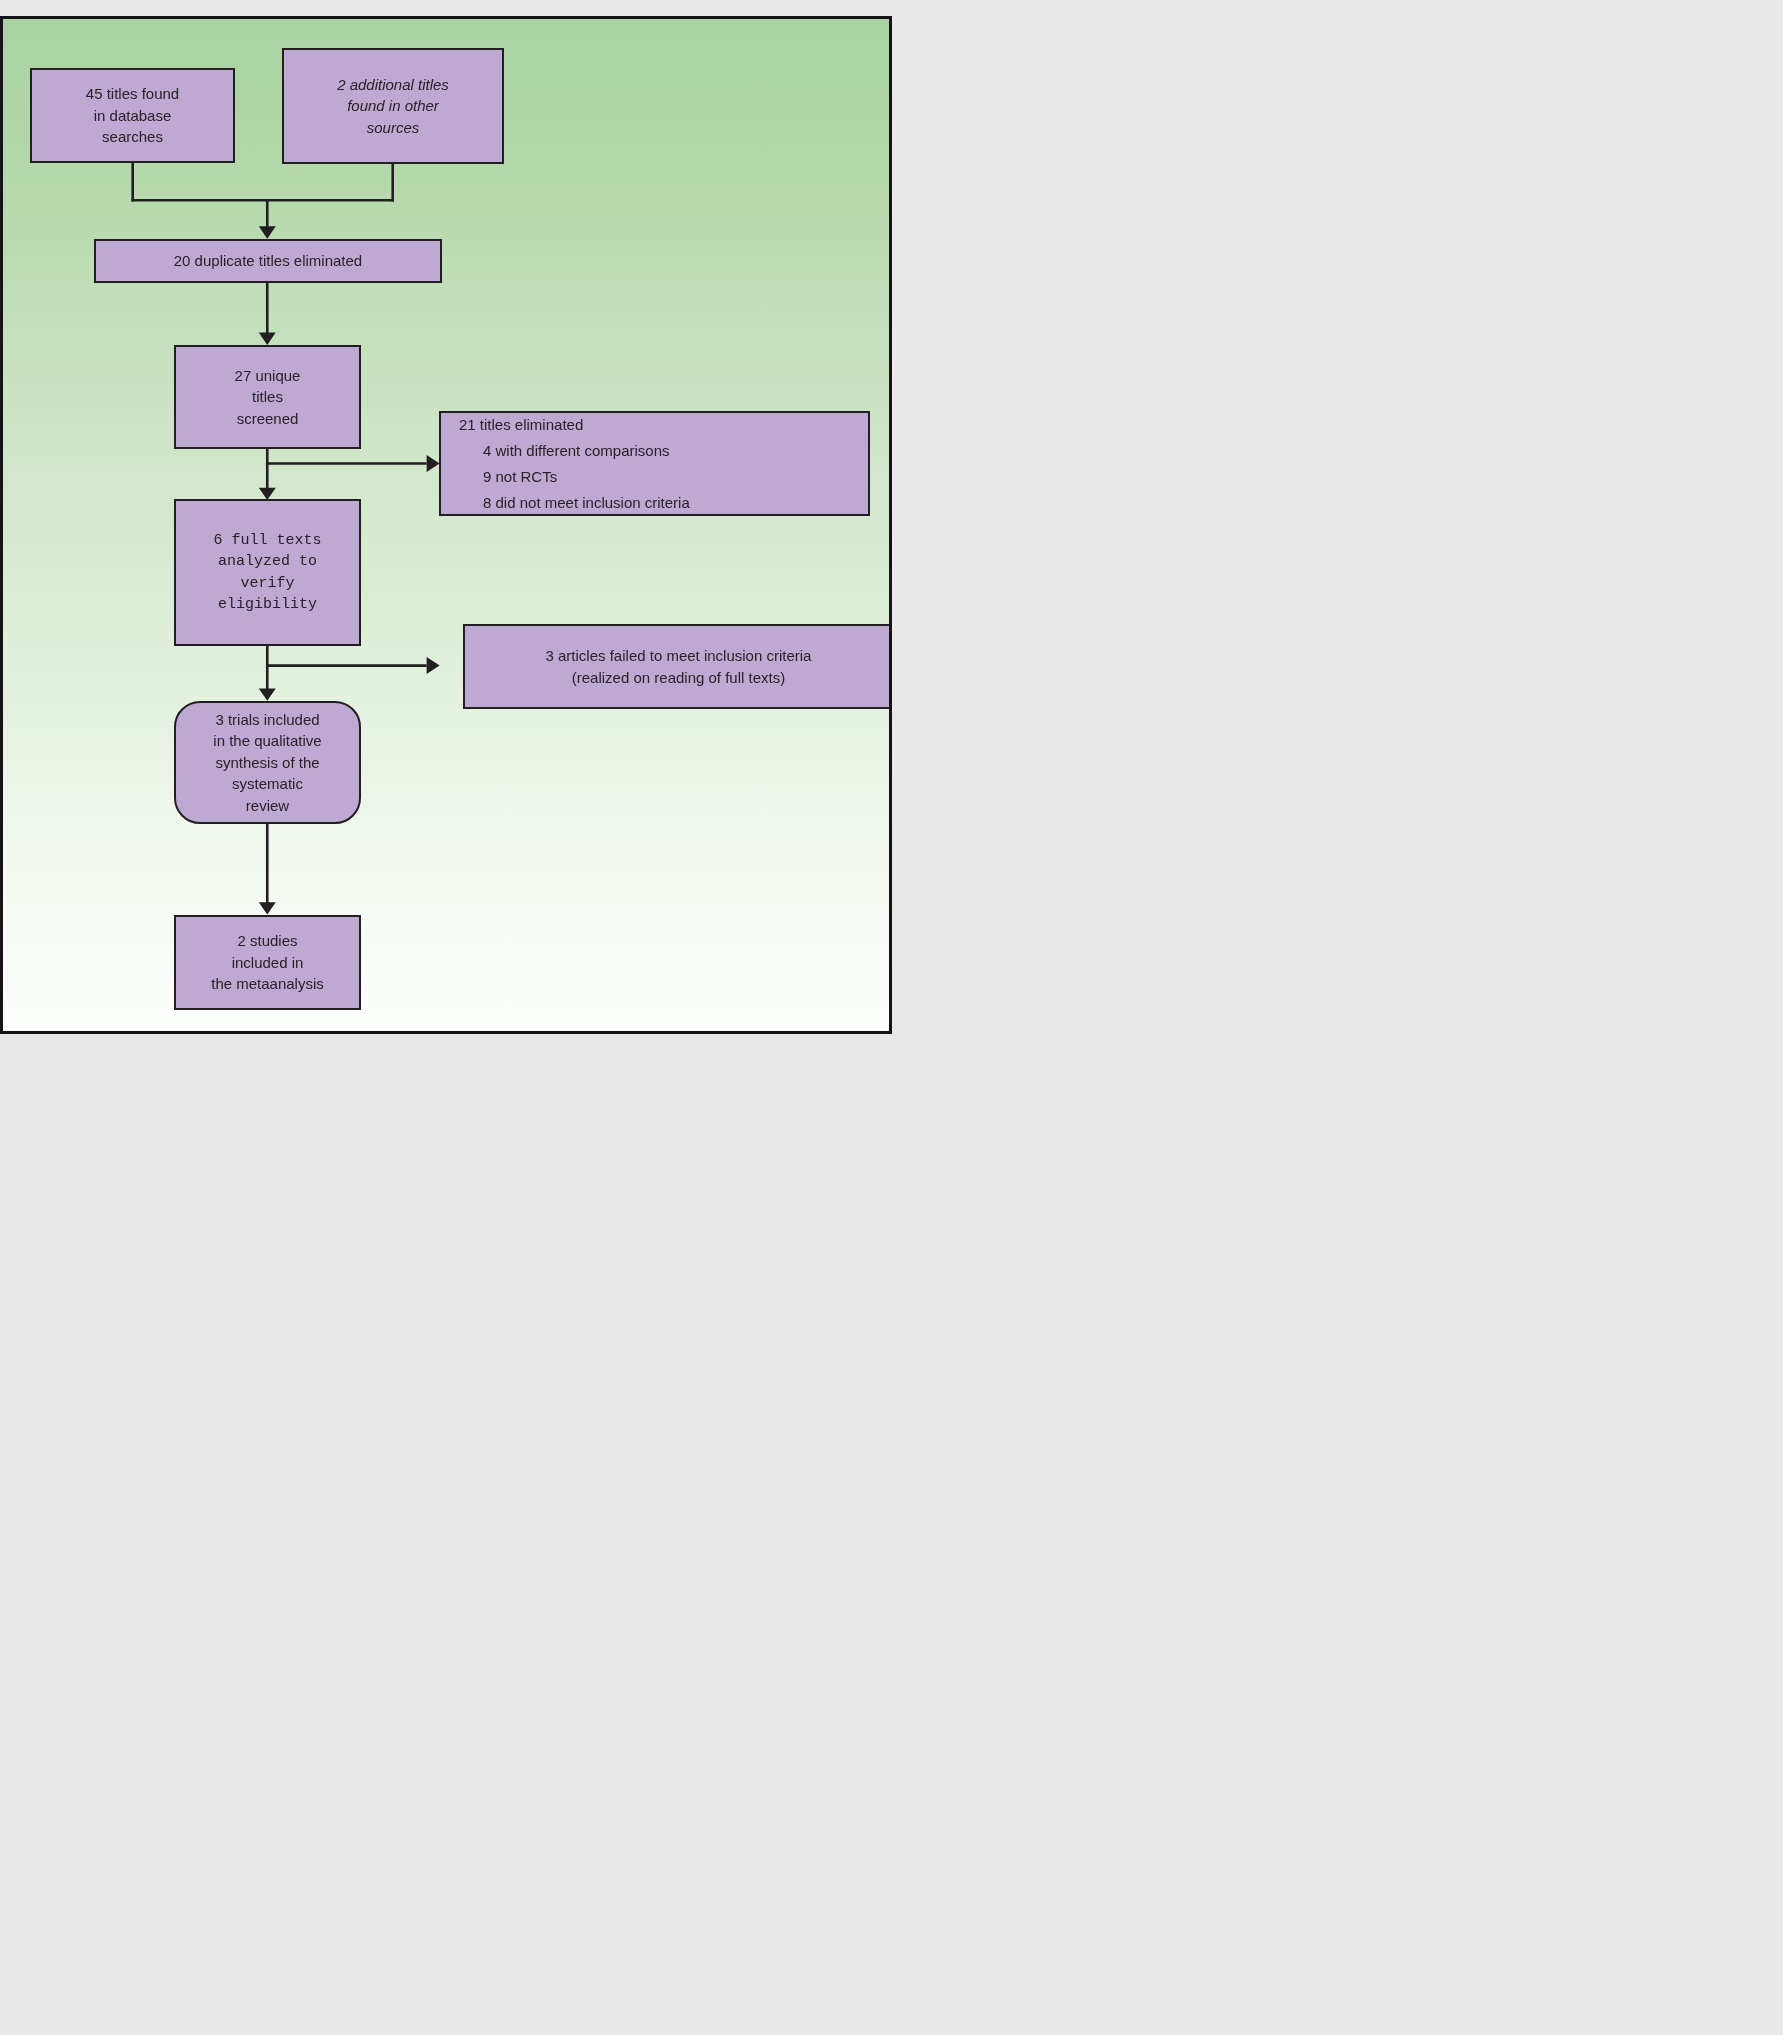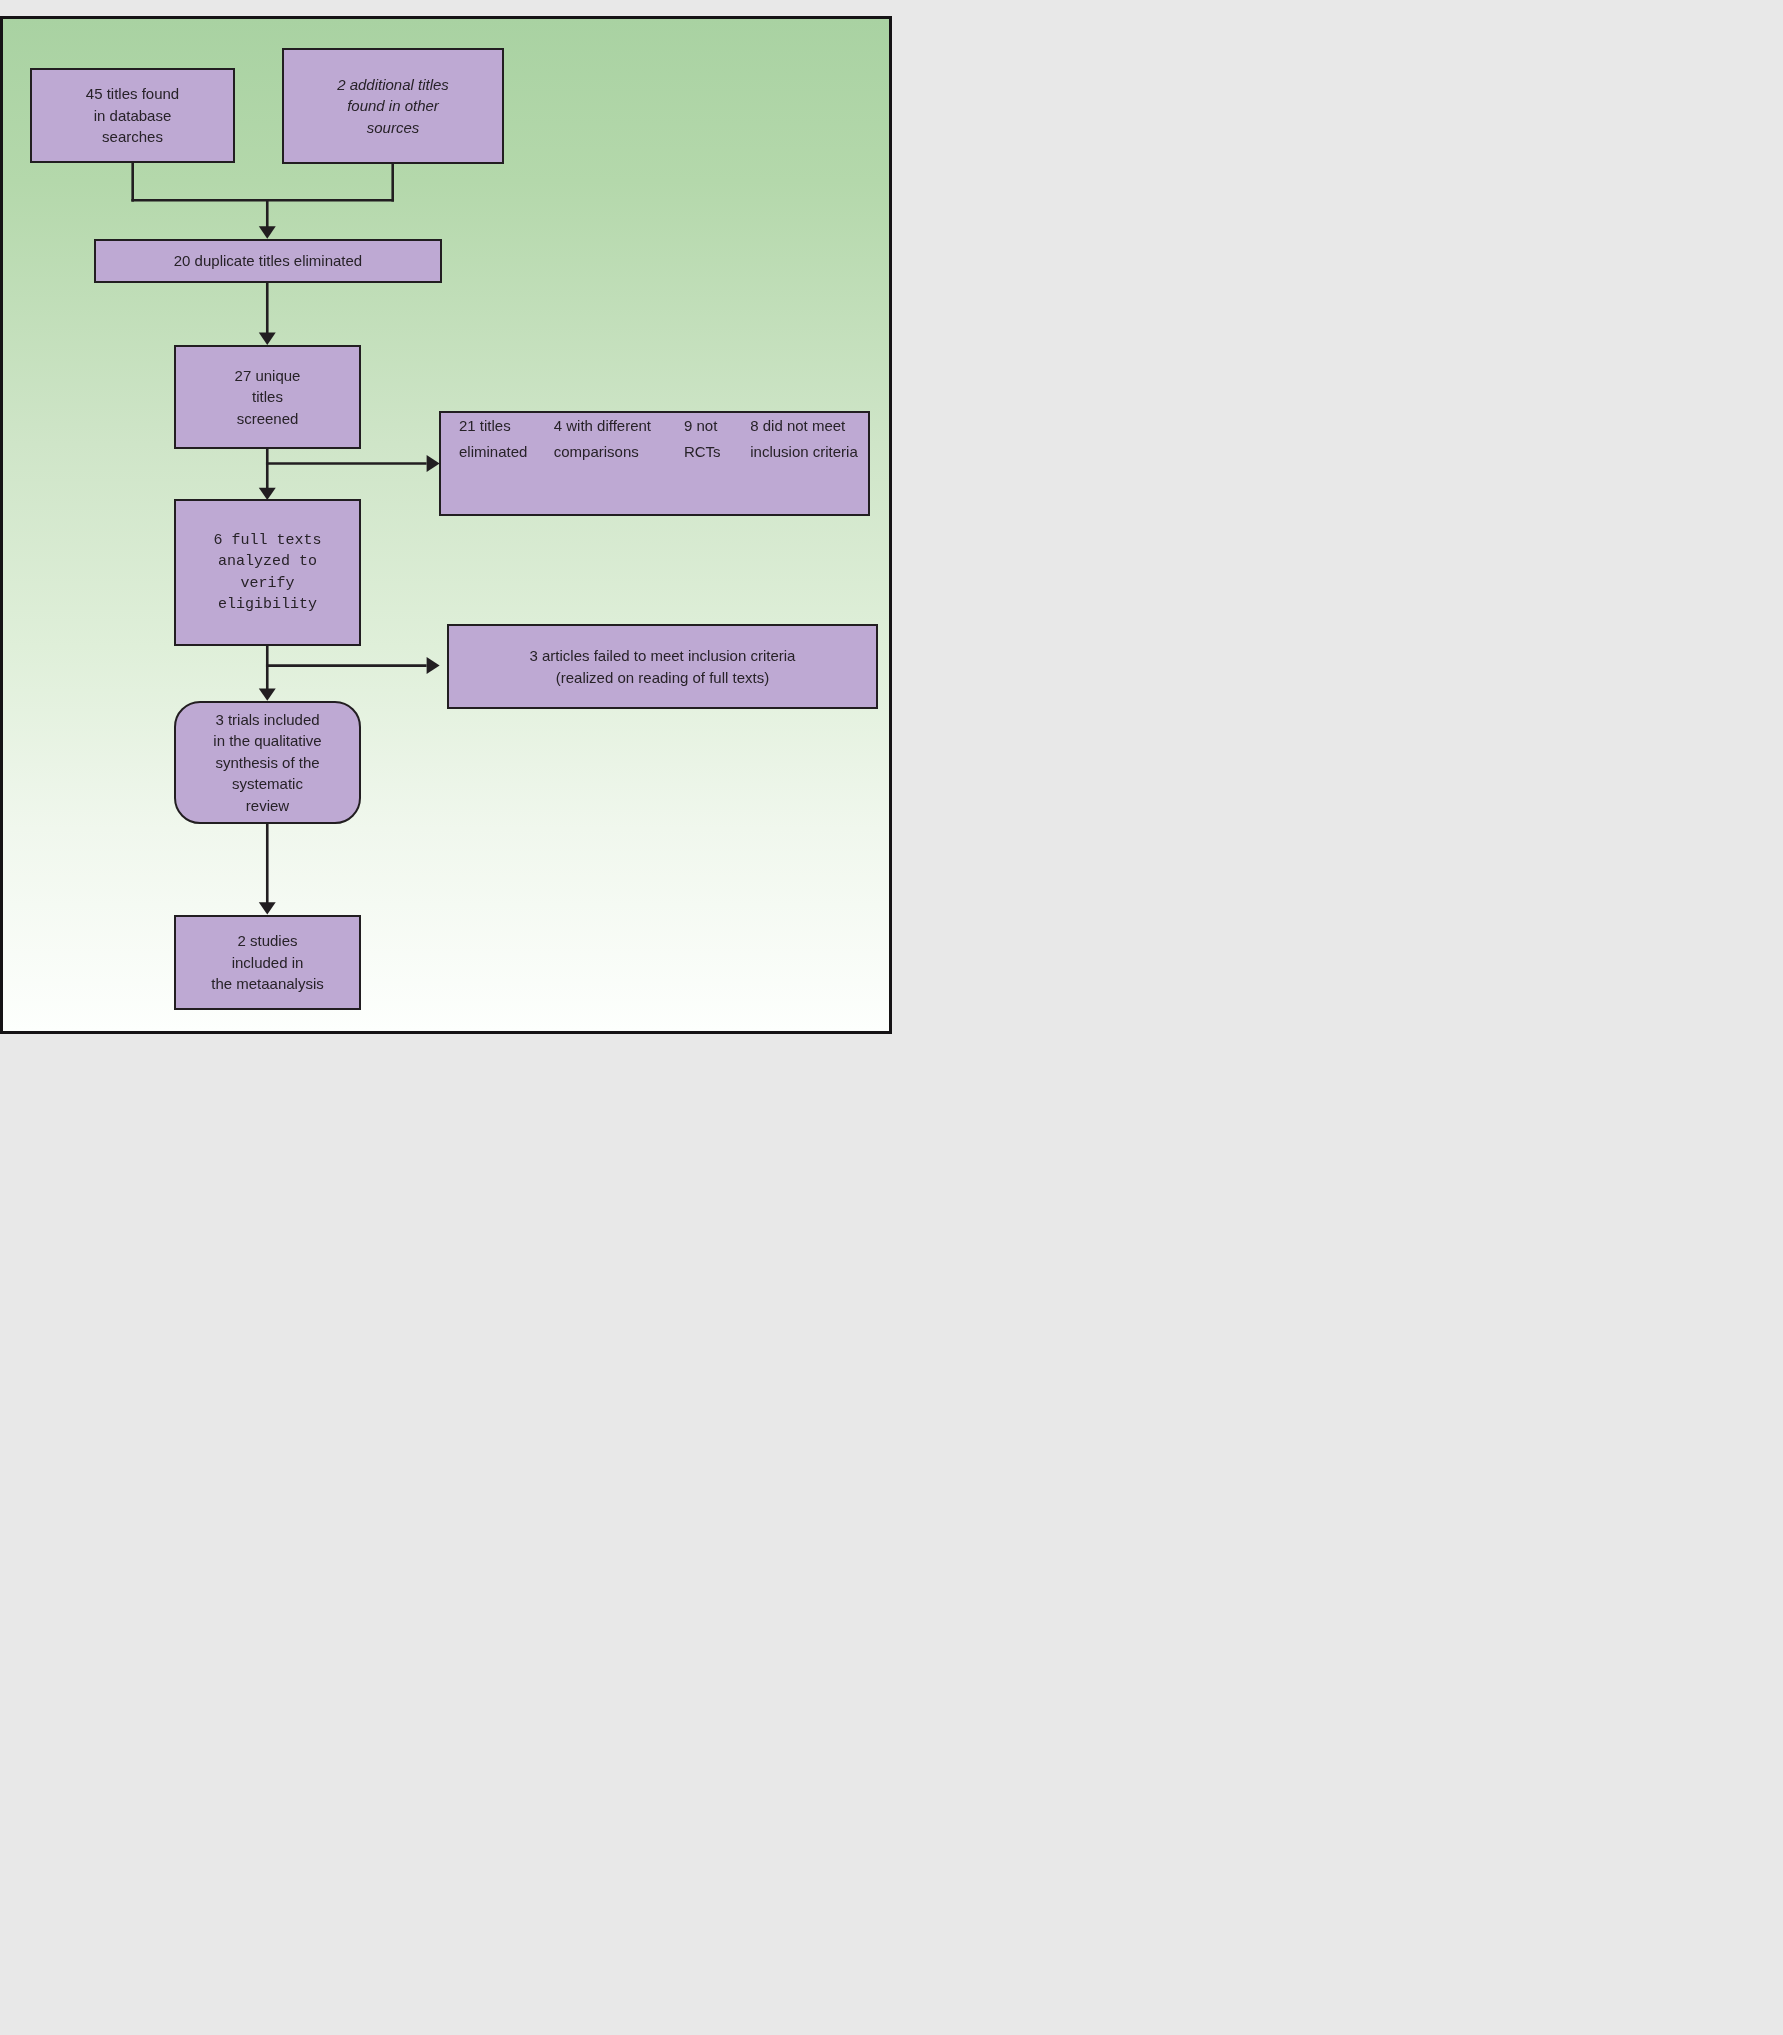--- a/index.html
+++ b/index.html
@@ -46,24 +46,24 @@
     text-align:center;
     font-size:15px;
     line-height:21.5px;
     white-space:pre-line;
   }
   .box-a{left:27px;top:49px;width:205px;height:95px;}
   .box-b{left:279px;top:29px;width:222px;height:116px;font-style:italic;}
   .box-c{left:91px;top:220px;width:348px;height:44px;}
   .box-d{left:171px;top:326px;width:187px;height:104px;}
   .box-f{left:436px;top:392px;width:431px;height:105px;
-         flex-direction:row;align-items:flex-start;justify-content:center;
+         flex-direction:column;align-items:flex-start;justify-content:center;
          text-align:left;line-height:26px;padding-left:18px;}
   .box-e{left:171px;top:480px;width:187px;height:147px;font-family:Liberation Mono, monospace;}
-  .box-g{left:444px;top:605px;width:431px;height:85px;line-height:22px;}
+  .box-g{left:460px;top:605px;width:431px;height:85px;line-height:22px;}
   .box-h{left:171px;top:682px;width:187px;height:123px;border-radius:26px;}
   .box-i{left:171px;top:896px;width:187px;height:95px;}
   .box-f .indent{padding-left:24px;}
   .box-text{white-space:pre-line;}
 </style>
 </head>
 <body>
 
 <div class="canvas">
 

